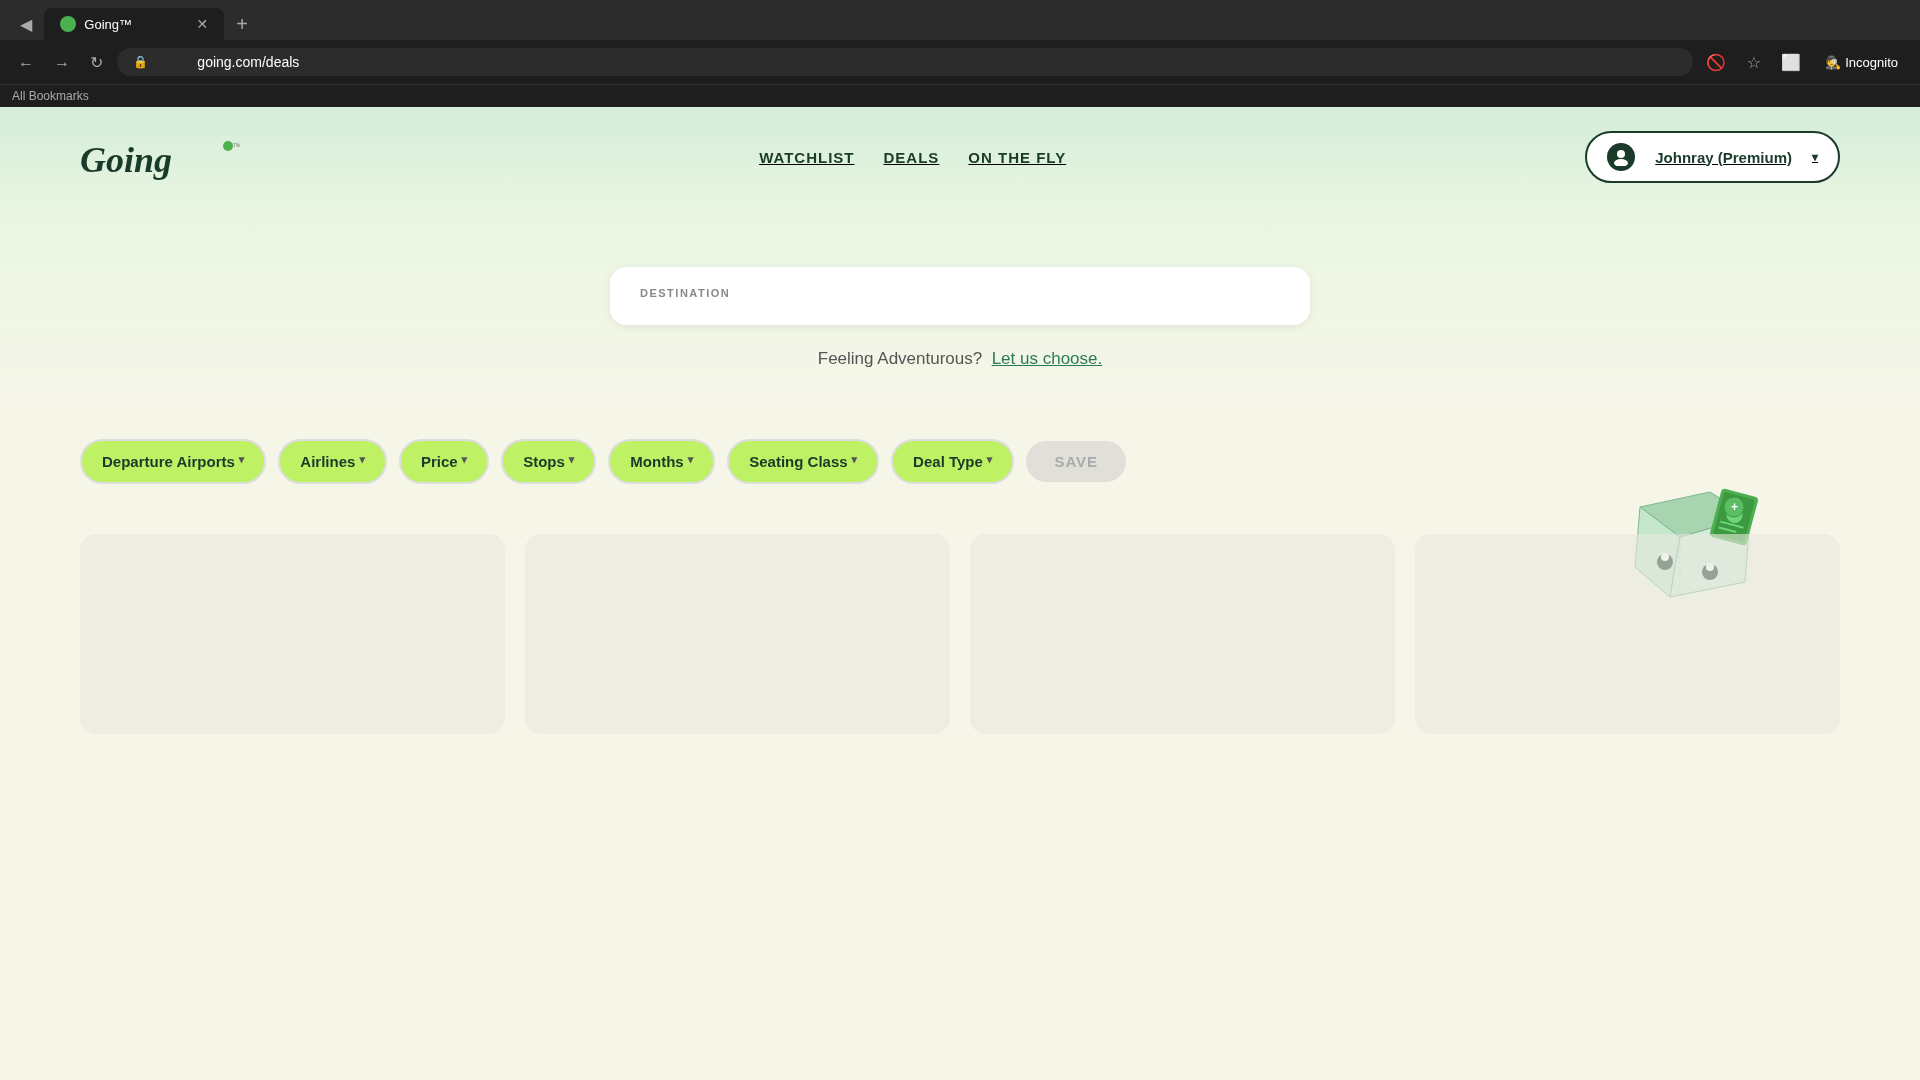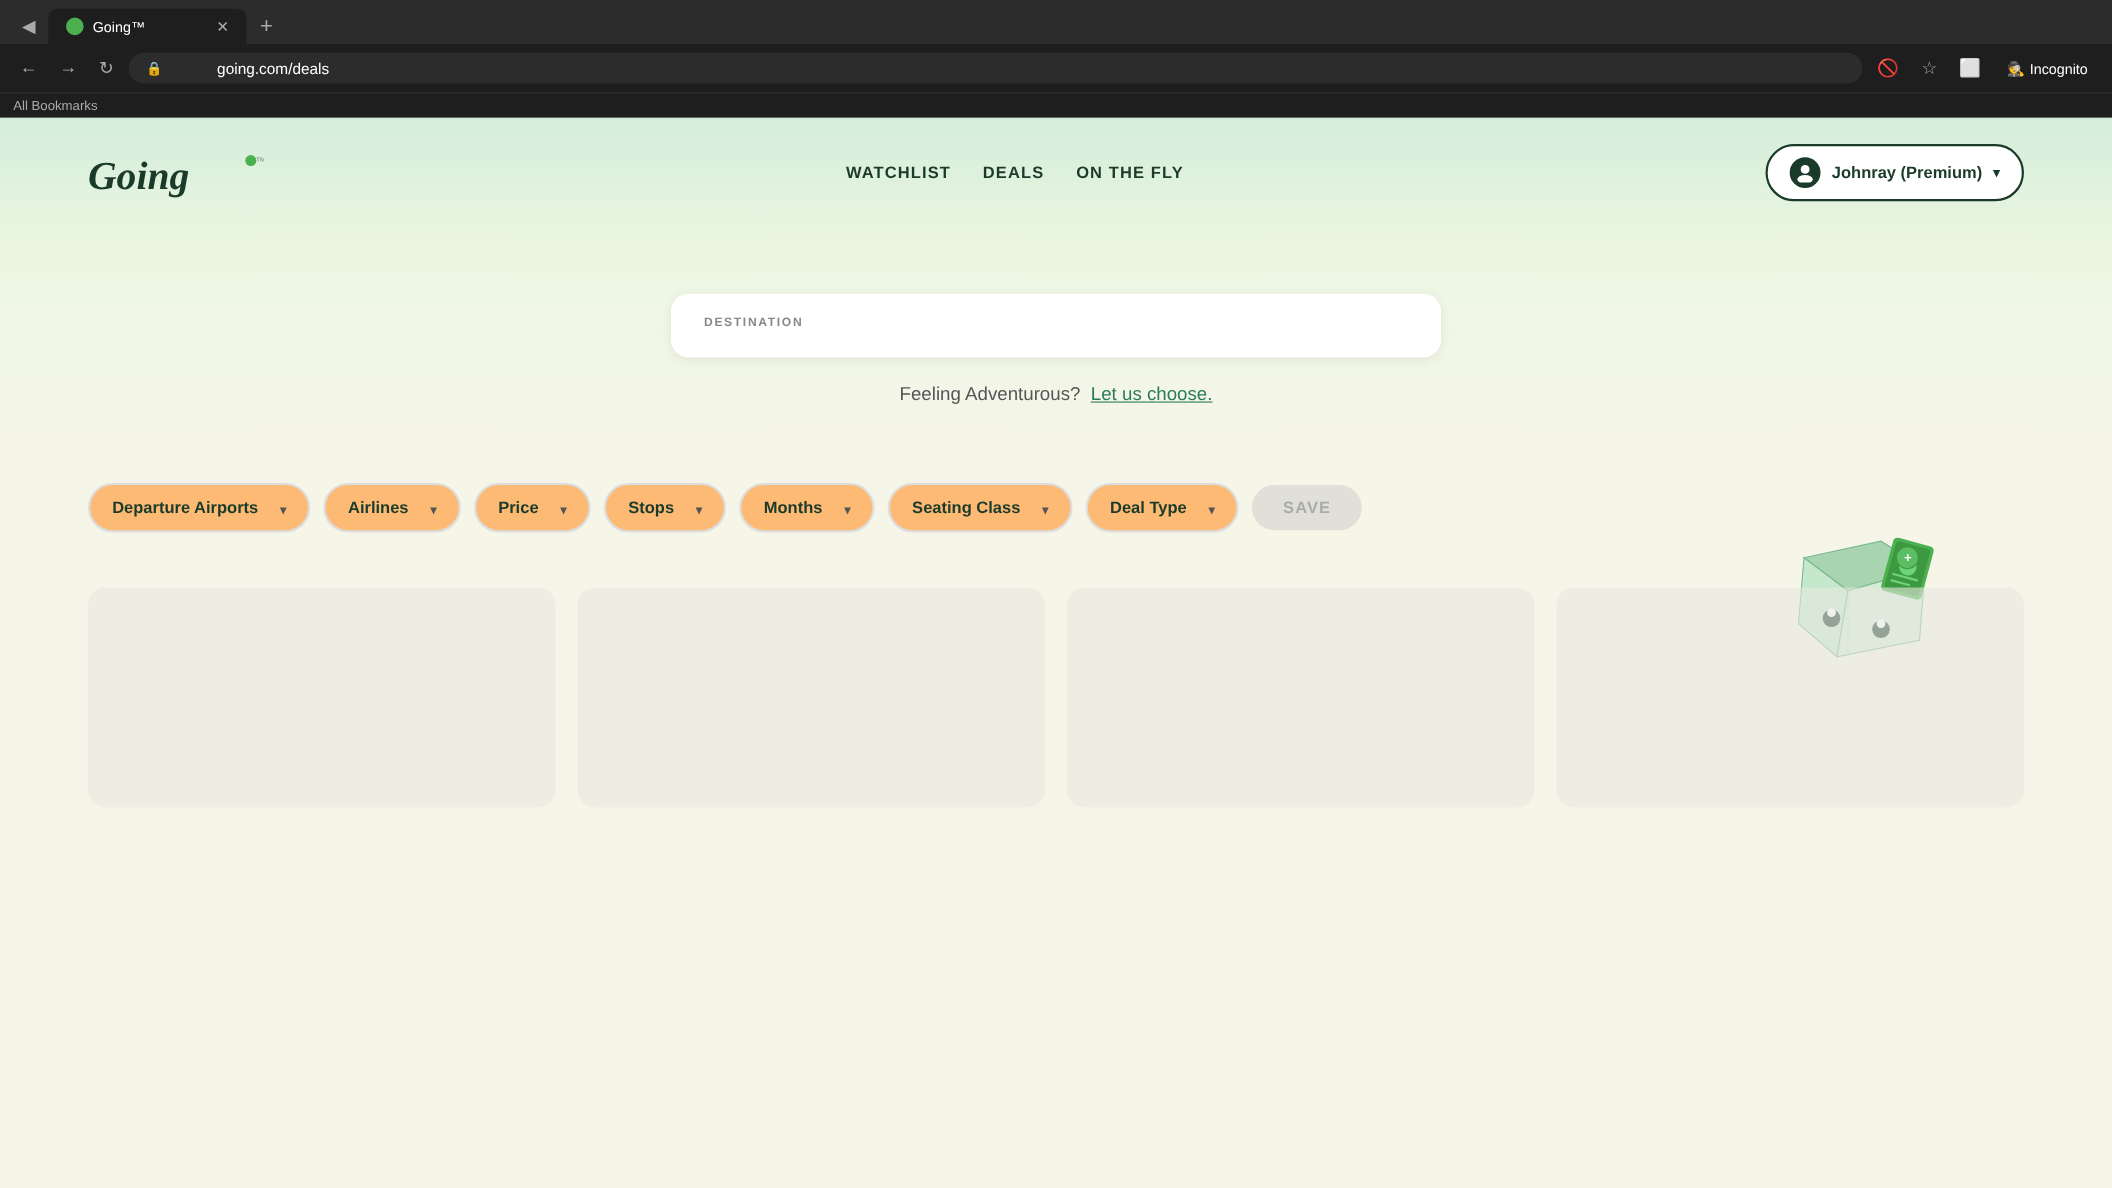--- a/index.html
+++ b/index.html
@@ -132,20 +132,21 @@
       width: 100%;
     }
 
     
     .site-header {
       background: linear-gradient(to bottom, #d4edda, #e8f5e0);
       padding: 24px 80px;
       display: flex;
       align-items: center;
       justify-content: space-between;
+      text-decoration: underline;
     }
     .logo {
       display: flex;
       align-items: center;
     }
     .main-nav {
       display: flex;
       align-items: center;
       gap: 29px;
     }
@@ -153,21 +154,21 @@
       text-decoration: none;
       color: #1a3a2a;
       font-size: 15px;
       font-weight: 600;
       letter-spacing: 1px;
       text-transform: uppercase;
     }
     .user-btn {
       display: flex;
       align-items: center;
-      gap: 10px;
+      gap: 20px;
       background: white;
       border: 2px solid #1a3a2a;
       border-radius: 30px;
       padding: 10px 20px;
       cursor: pointer;
       font-size: 15px;
       font-weight: 600;
       color: #1a3a2a;
     }
     .user-avatar {
@@ -244,23 +245,23 @@
     .filters-section {
       background: #f5f5e8;
       padding: 30px 80px;
       display: flex;
       align-items: center;
       gap: 12px;
       flex-wrap: wrap;
     }
     .filter-btn {
       display: flex;
-      align-items: flex-end;
-      gap: 20px;
-      background: #fdba74;
+      align-items: flex-start;
+      gap: 4px;
+      background: #bef264;
       border: 2px solid #ddd;
       border-radius: 30px;
       padding: 12px 20px;
       cursor: pointer;
       font-size: 15px;
       font-weight: 600;
       color: #1a3a2a;
       white-space: nowrap;
     }
     .chevron { font-size: 11px; color: #555; }

